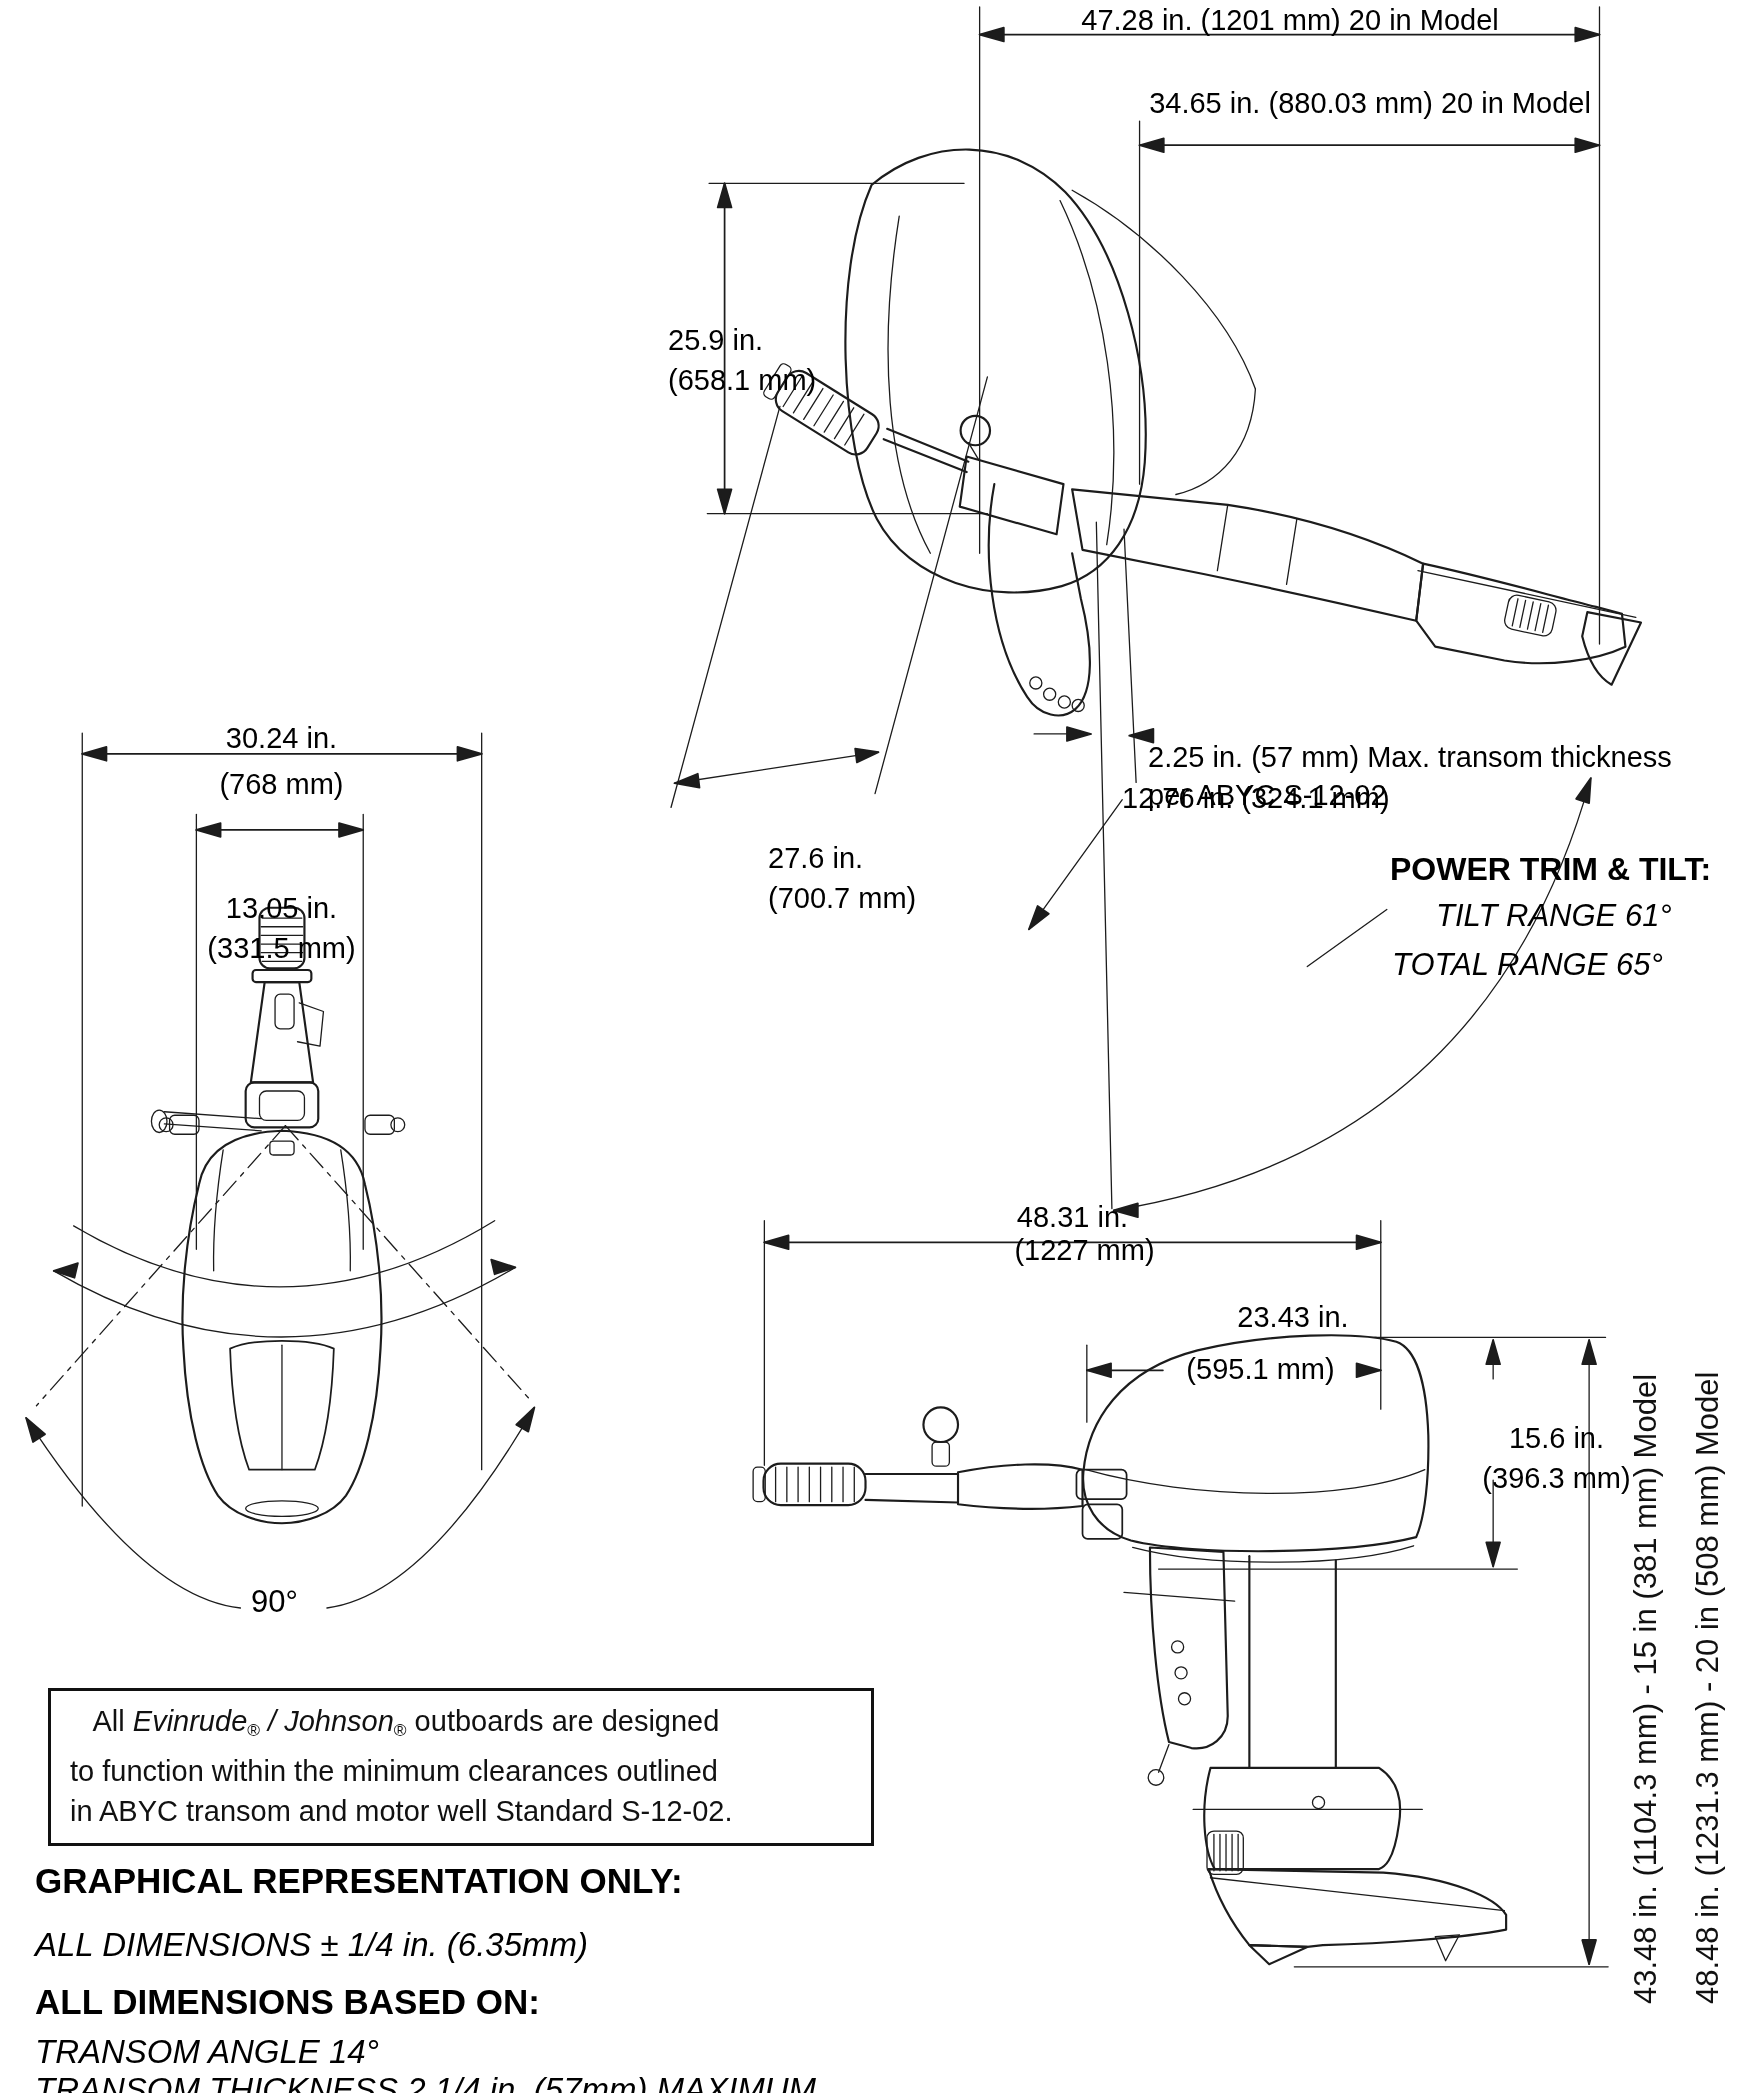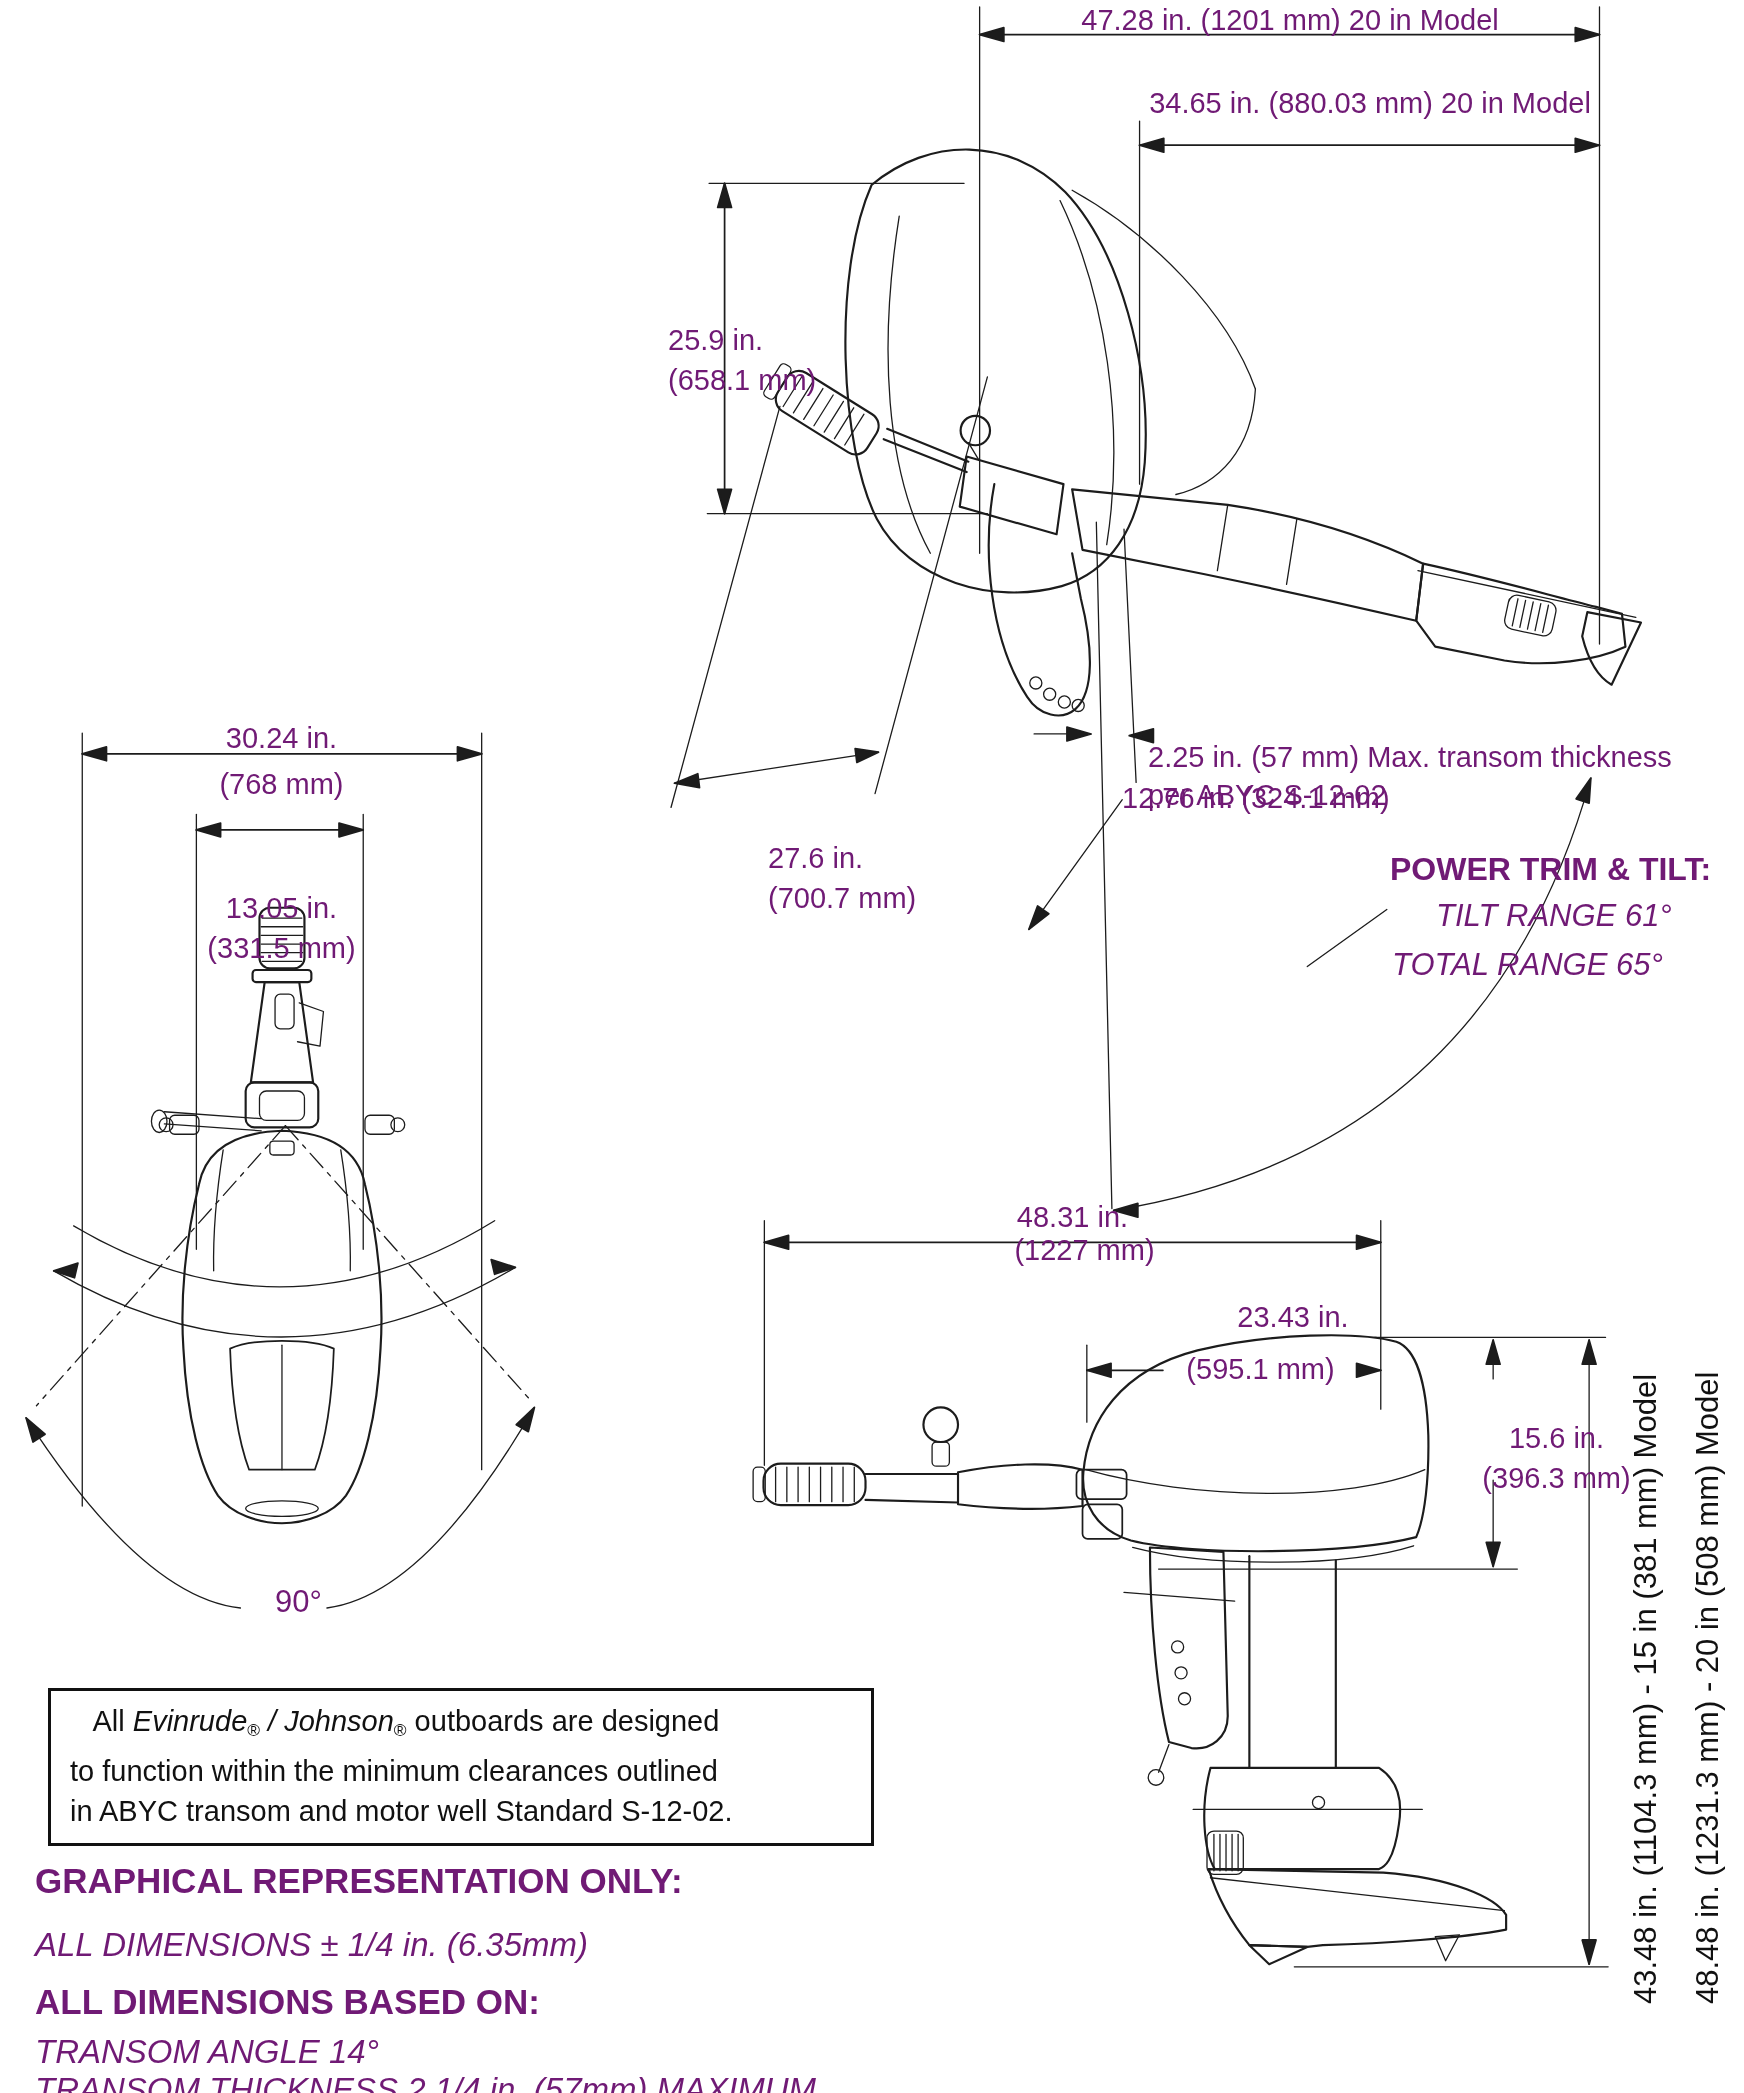--- a/index.html
+++ b/index.html
@@ -1,19 +1,19 @@
 <!DOCTYPE html>
 <html style="font-size:14px"><head>
 <meta charset="utf-8">
 <style>
   html,body{margin:0;padding:0;background:#fff;}
   .canvas{position:relative;width:1744px;height:2093px;background:#fff;overflow:hidden;
           font-family:"Liberation Sans",sans-serif;color:#111;}
   svg{position:absolute;left:0;top:0;}
-  .lbl{position:absolute;font-size:29px;line-height:40px;color:#701a75;white-space:nowrap;}
+  .lbl{position:absolute;font-size:29px;line-height:40px;color:#000000;white-space:nowrap;}
   .pre{white-space:pre-line;margin-top:36px;}
   .c{text-align:center;}
   .it{font-style:italic;}
   .trim-title{font-size:32px;font-weight:bold;}
   .trim-line{font-size:31px;font-style:italic;line-height:48px;}
   .rot{transform:rotate(-90deg);transform-origin:0 0;font-size:31px;line-height:62px;white-space:nowrap;}
   .notice{position:absolute;left:48px;top:1688px;width:789px;border:3.5px solid #111;
           padding:10.4px 12px 12px 19px;font-size:29px;line-height:40px;}
   .reg{font-size:17.3px;vertical-align:-5.2px;}
   .f-h{font-size:35px;font-weight:bold;}
@@ -256,21 +256,21 @@
 (700.7 mm)</div>
 
 <div class="lbl trim-title" style="left:1390px;top:849px;">POWER TRIM &amp; TILT:</div>
 <div class="lbl trim-line" style="left:1392px;top:892px;margin-left:44px;">TILT RANGE 61°</div>
 <div class="lbl trim-line" style="left:1392px;top:941px;">TOTAL RANGE 65°</div>
 
 <div class="lbl c" style="left:82px;top:718px;width:399px;">30.24 in.</div>
 <div class="lbl c" style="left:82px;top:764px;width:399px;">(768 mm)</div>
 <div class="lbl pre c" style="left:182px;top:852px;width:199px;">13.05 in.
 (331.5 mm)</div>
-<div class="lbl deg" style="left:251px;top:1582px;margin-left:24px;">90°</div>
+<div class="lbl deg" style="left:251px;top:1582px;">90°</div>
 
 <div class="lbl c" style="left:764px;top:1197px;width:617px;">48.31 in.</div>
 <div class="lbl c" style="left:764px;top:1230px;width:641px;">(1227 mm)</div>
 <div class="lbl c" style="left:1159px;top:1297px;width:268px;">23.43 in.</div>
 <div class="lbl c" style="left:1167px;top:1349px;width:187px;">(595.1 mm)</div>
 <div class="lbl pre c" style="left:1418px;top:1382px;width:277px;">15.6 in.
 (396.3 mm)</div>
 
 <div class="rot" style="position:absolute;left:1615px;top:2004px;width:692px;">
   <div>43.48 in. (1104.3 mm) - 15 in (381 mm) Model</div>

